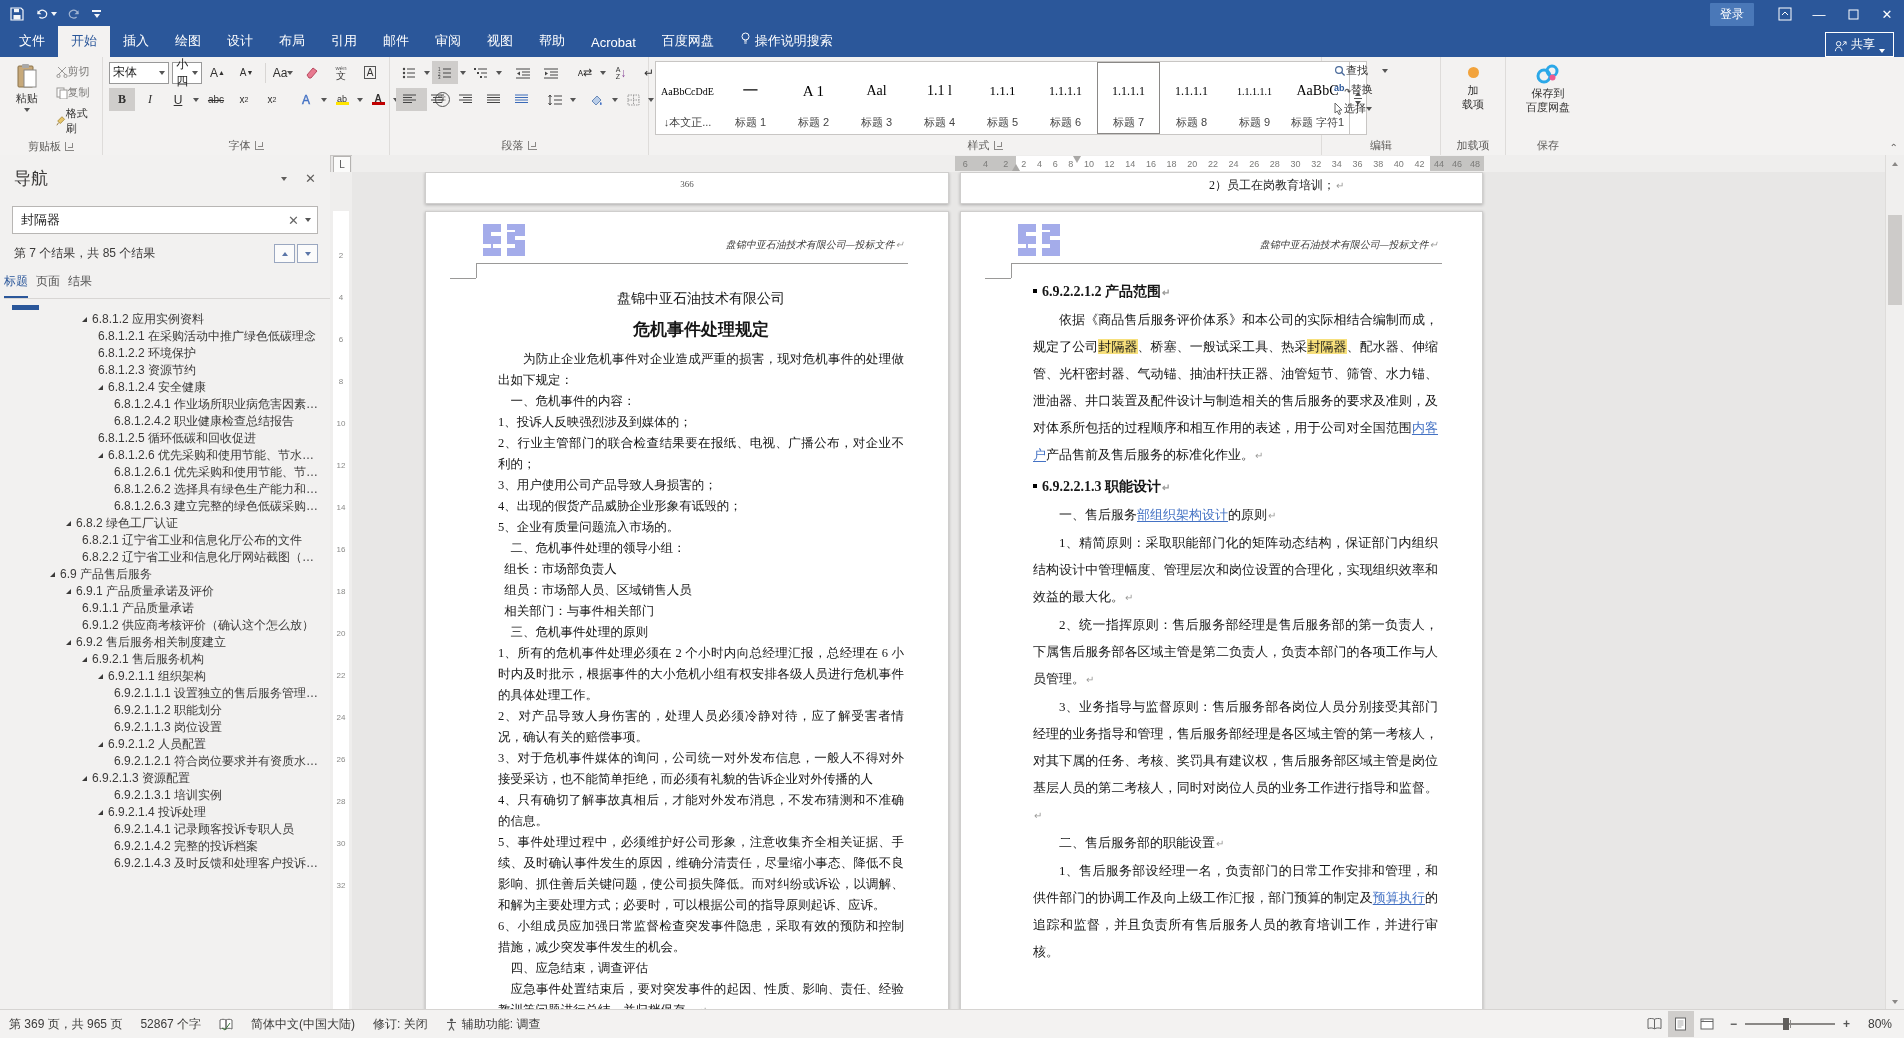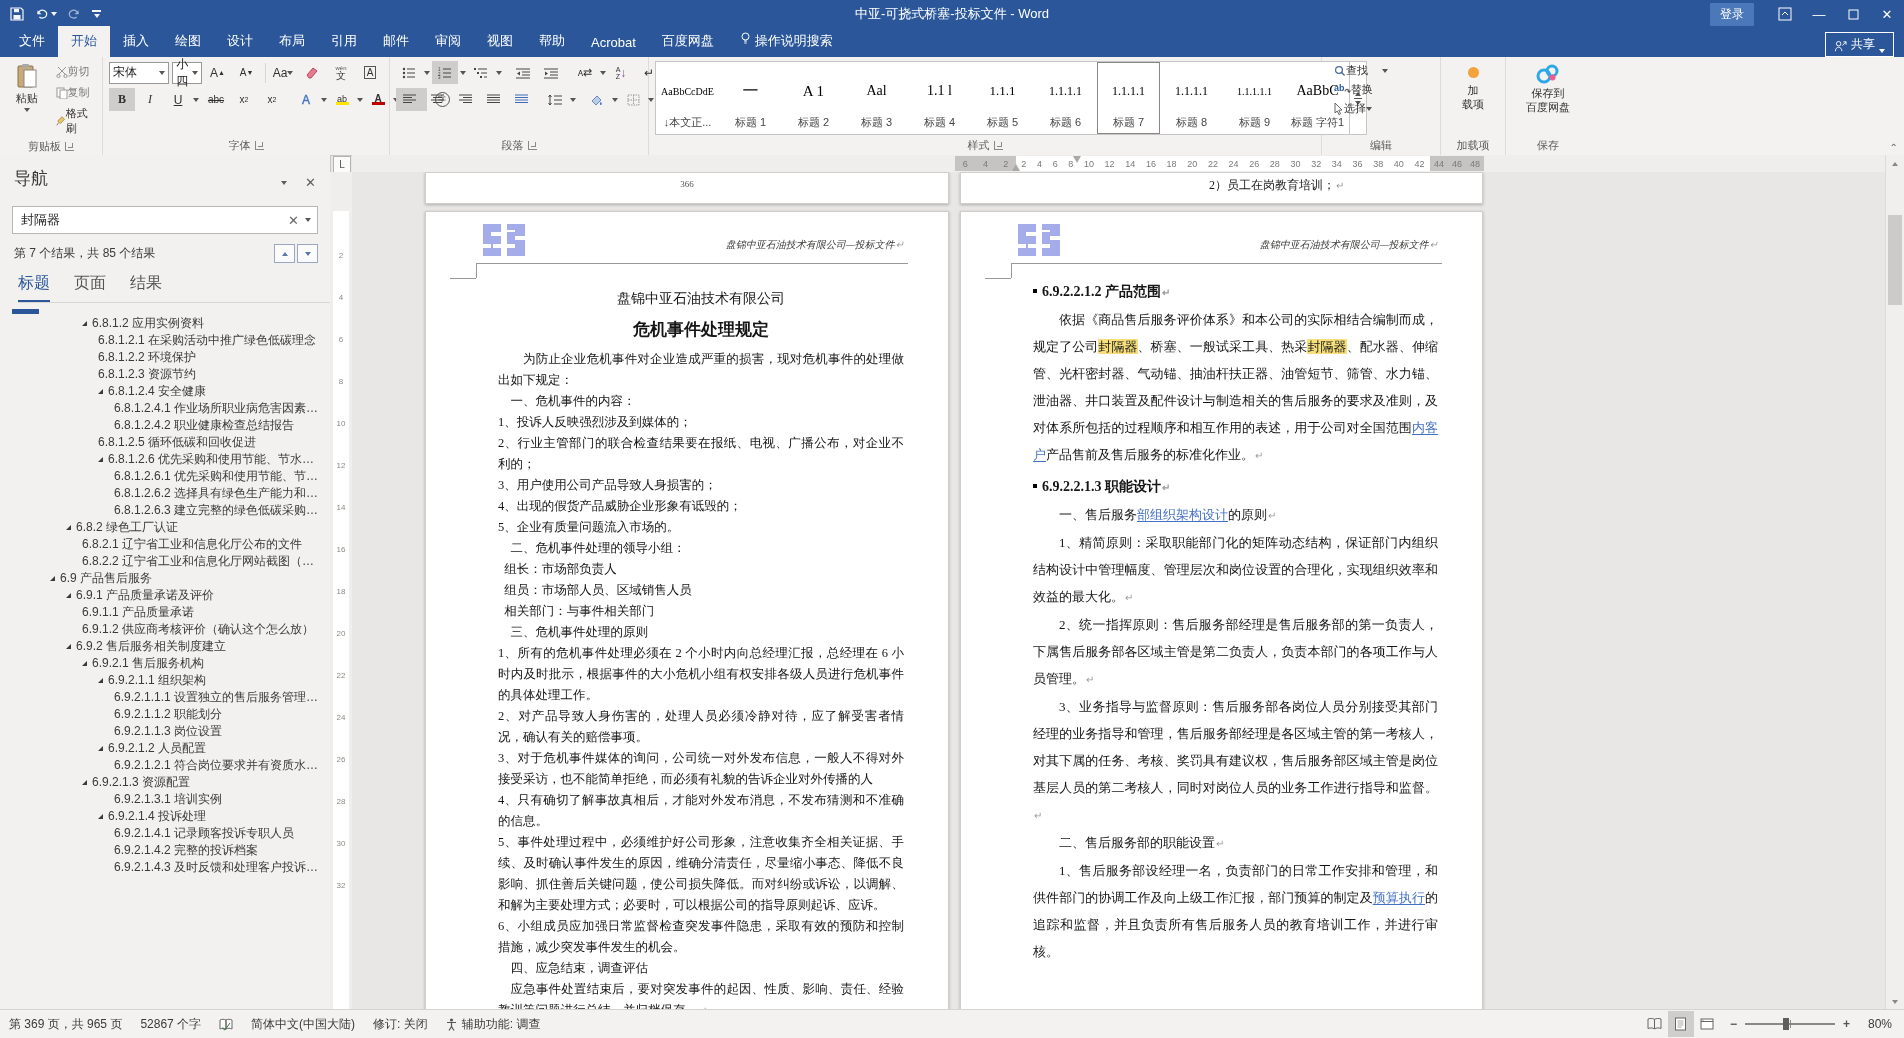--- a/index.html
+++ b/index.html
@@ -50,32 +50,32 @@
   .gallery{background:#fff;border:1px solid #c8c6c4;height:72px;display:flex;align-items:stretch;margin-top:2px;}
   .styleitem{width:57px;display:flex;flex-direction:column;align-items:center;justify-content:flex-end;
     padding:4px 2px 3px 2px;cursor:pointer;border:1px solid transparent;}
   .styleitem .prev{flex:1;display:flex;align-items:center;justify-content:center;color:#000;
     font-family:"Liberation Serif",serif;white-space:nowrap;overflow:hidden;width:100%;}
   .styleitem .slabel{font-size:11px;color:#444;white-space:nowrap;}
   .styleitem.sel{border:1px solid #8a8886;box-shadow:inset 0 0 0 1px #fff;}
   .gal-more{width:16px;border-left:1px solid #c8c6c4;display:flex;flex-direction:column;align-items:center;justify-content:center;gap:2px;cursor:pointer;color:#555;}
   
   #navpane{position:absolute;left:0;top:155px;width:330px;bottom:28px;background:#f2f1f0;border-right:1px solid #c8c6c4;overflow:hidden;}
-  .nav-head{display:flex;align-items:flex-end;padding:12px 14px 8px 14px;gap:28px;}
+  .nav-head{display:flex;align-items:center;padding:12px 14px 8px 14px;gap:28px;}
   .nav-title{font-size:17px;color:#3b3a39;}
   .nav-head .nicons{margin-left:auto;display:flex;gap:18px;color:#605e5c;font-size:13px;}
   .nav-search{margin:8px 12px 0 12px;height:26px;background:#fff;border:1px solid #b8b6b4;display:flex;align-items:center;padding:0 6px;}
   .nav-search input{border:none;outline:none;flex:1;font-size:13px;color:#222;background:transparent;font-family:inherit;}
   .nav-search .clr{color:#666;font-size:13px;cursor:pointer;padding:0 6px;}
   .nav-results{display:flex;align-items:center;margin:10px 12px 0 14px;font-size:12px;color:#3b3a39;}
   .nav-results .updown{margin-left:auto;display:flex;gap:2px;}
   .udbtn{width:19px;height:17px;border:1px solid #9aa7c0;display:flex;align-items:center;justify-content:center;cursor:pointer;background:#fbfbfb;}
   .cu{width:0;height:0;border-left:3.5px solid transparent;border-right:3.5px solid transparent;border-bottom:4px solid #5b76a8;}
   .cdn{width:0;height:0;border-left:3.5px solid transparent;border-right:3.5px solid transparent;border-top:4px solid #5b76a8;}
-  .nav-tabs{display:flex;gap:24px;margin:10px 0 0 18px;font-size:16px;color:#555;border-bottom:1px solid #d8d6d4;padding-bottom:0;}
+  .nav-tabs{display:flex;gap:8px;margin:10px 0 0 4px;font-size:12px;color:#555;border-bottom:1px solid #d8d6d4;padding-bottom:0;}
   .ntab{padding-bottom:6px;cursor:pointer;}
   .ntab.active{color:#2b579a;border-bottom:2px solid #2b579a;}
   #navtree{position:relative;margin-top:4px;height:calc(100% - 150px);overflow:hidden;font-size:12px;color:#3b3a39;}
   .scrollbar-blue{position:absolute;left:12px;top:2px;width:27px;height:5px;background:#2b579a;}
   .titem{height:17px;line-height:17px;white-space:nowrap;overflow:hidden;text-overflow:ellipsis;cursor:pointer;position:relative;padding-right:6px;}
   .tri{display:inline-block;width:0;height:0;border-bottom:5px solid #3b3a39;border-left:5px solid transparent;margin-right:5px;vertical-align:1px;}
   
   #cornerbox{position:absolute;left:333px;top:156px;width:16px;height:15px;background:#fbfbfa;border:1px solid #b5b3b1;
     font-size:10px;color:#555;display:flex;align-items:center;justify-content:center;}
   #hruler{position:absolute;left:352px;top:155px;right:18px;height:17px;background:#efeeed;}
@@ -156,21 +156,20 @@
             <path d="M12.6 3.6v4.6H8z" fill="#fff"></path>
           </svg>
       </span>
       <span class="qbtn">
         <span class="stack">
             <span style="width:9px;height:1.5px;background:#fff;margin-bottom:2px"></span>
             <span class="cd w"></span>
           </span>
       </span>
     </div>
-    <div class="ttl">中亚-可挠式桥塞-投标文件  -  Word</div>
     <div class="tb-right">
       <span class="signin">登录</span>
       <span class="wbtn">
         <svg width="14" height="14" viewBox="0 0 14 14">
             <rect x="1" y="1" width="12" height="12" fill="none" stroke="#fff"></rect>
             <path d="M4 8l3-3 3 3" fill="none" stroke="#fff"></path>
           </svg>
       </span>
       <span class="wbtn">—</span>
       <span class="wbtn">

